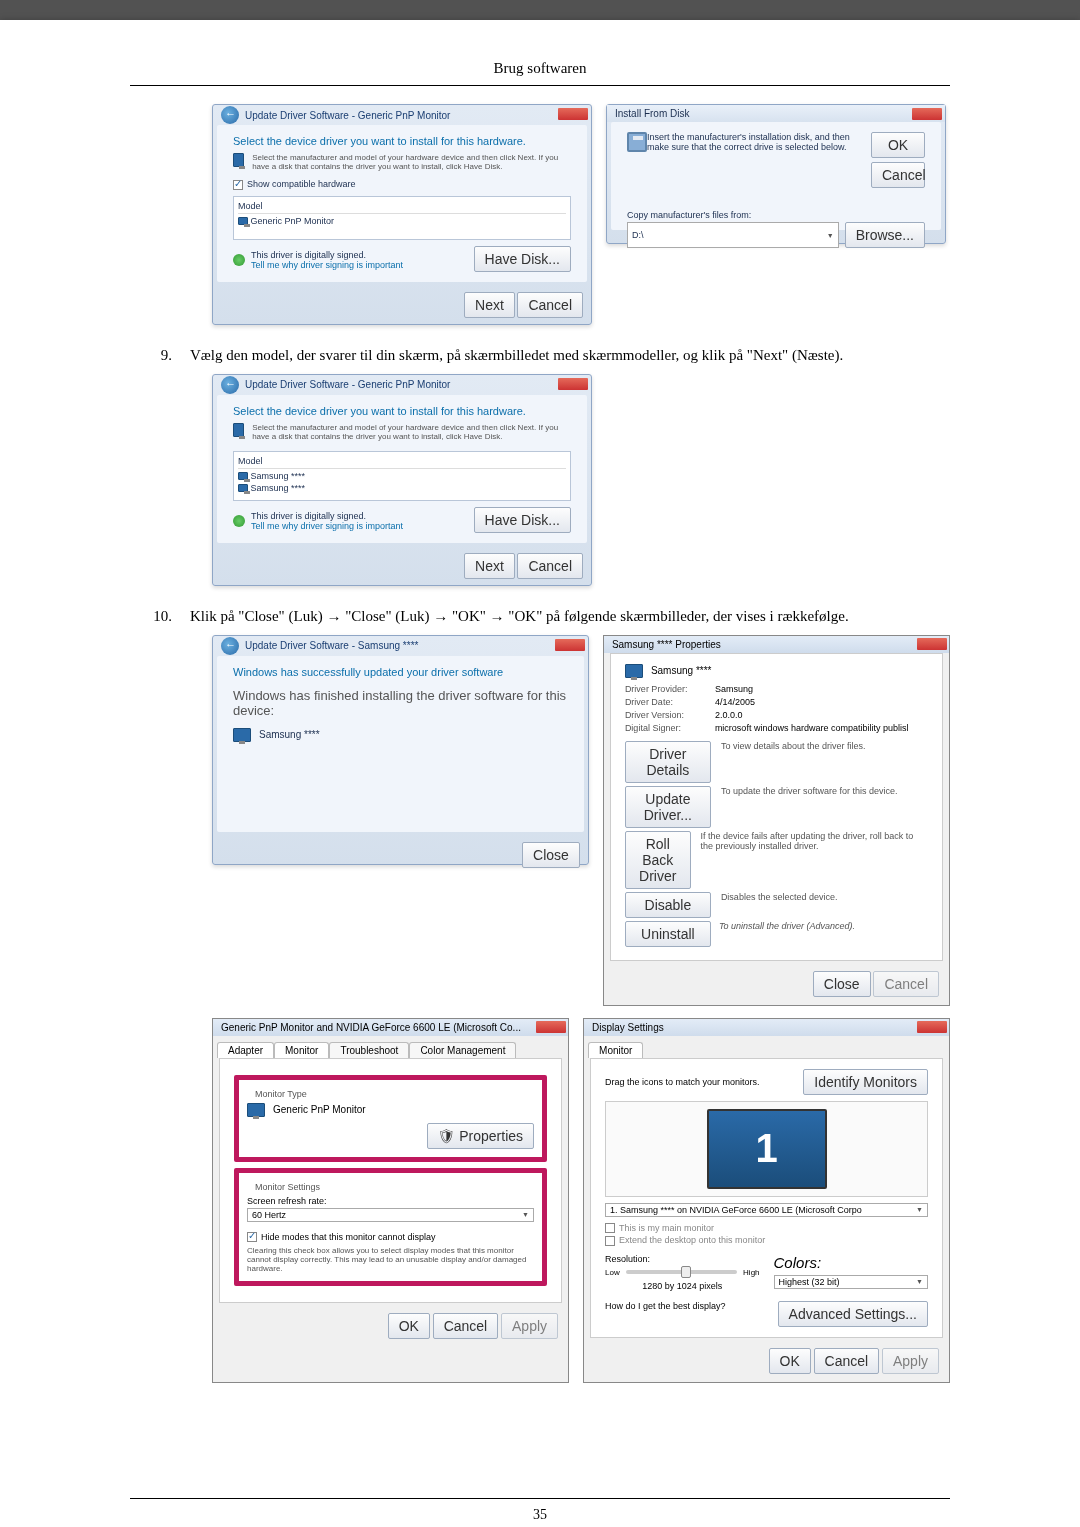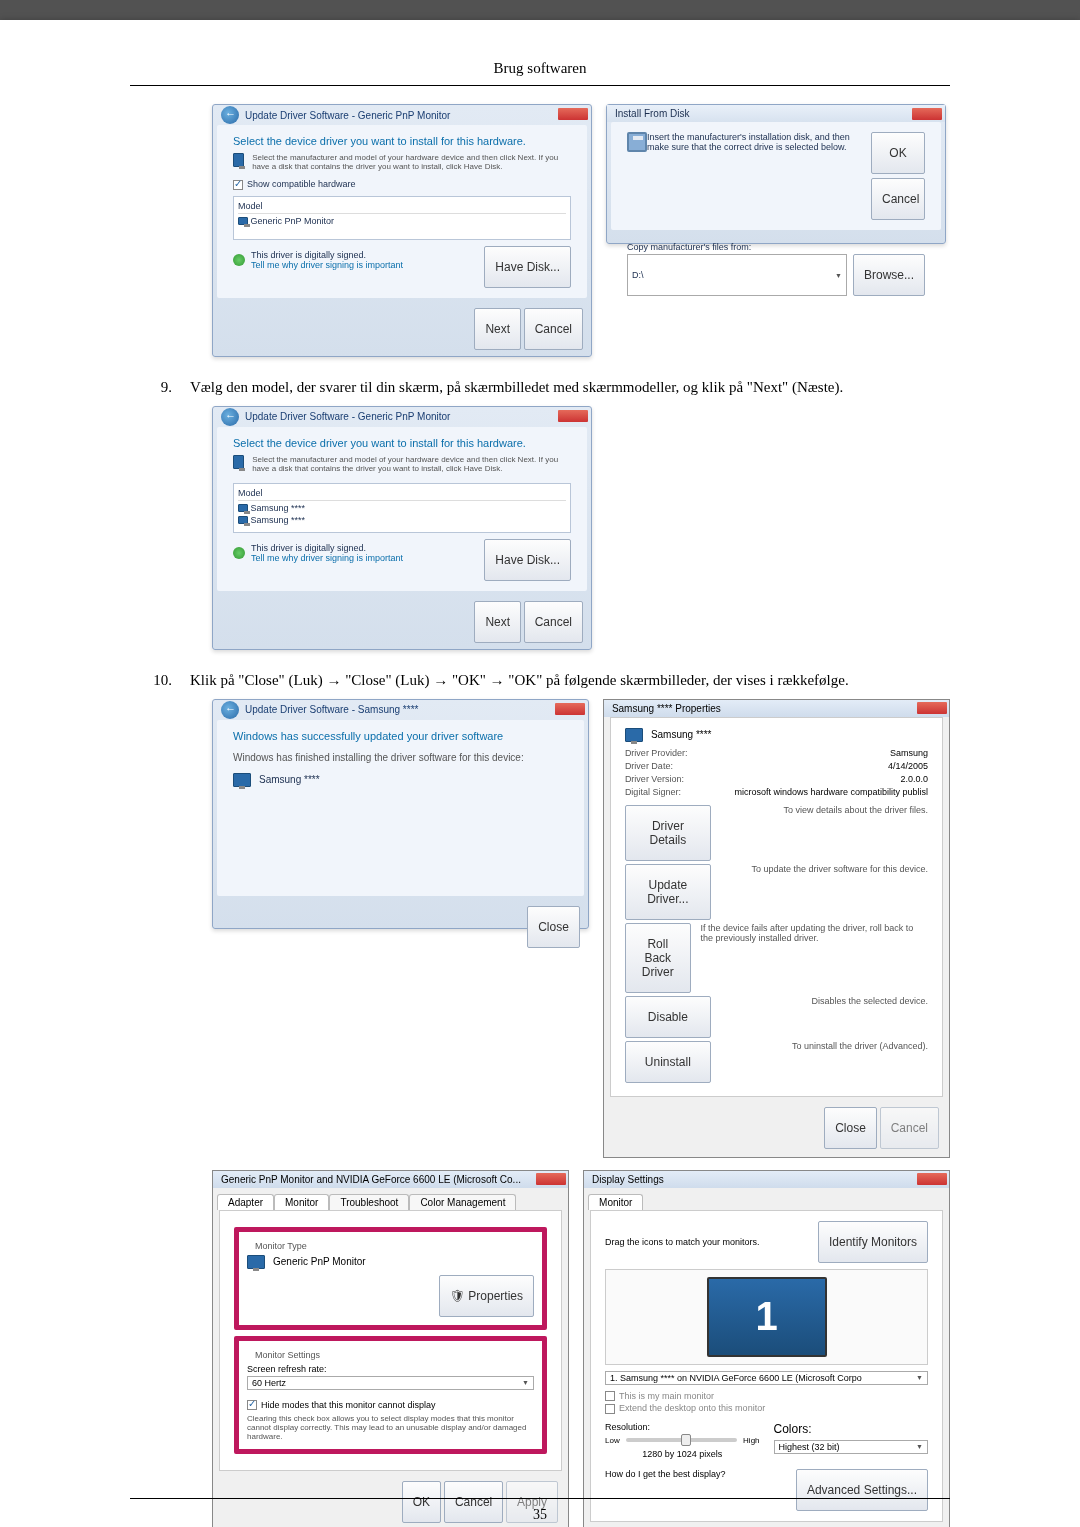--- a/index.html
+++ b/index.html
@@ -40,21 +40,21 @@
     position: relative;
     box-shadow: 0 2px 4px rgba(0,0,0,.15);
   }
   .mini-win .redx { position:absolute; top:3px; right:3px; width:30px; height:12px; background:linear-gradient(#e56a5a,#c33); border-radius:1px; }
   .mini-win .titlebar { height:20px; display:flex; align-items:center; padding:0 8px; color:#1a3e72; font-size:10px; }
   .mini-win .backarrow { width:18px; height:18px; border-radius:50%; background:radial-gradient(circle at 40% 40%,#6bb0e0,#2a6aa8); margin-right:6px; position:relative; }
   .mini-win .backarrow::after { content:"←"; position:absolute; top:0; left:4px; color:#fff; font-size:11px; }
   .mini-win .body { background:#f1f5fb; margin:0 4px 4px 4px; padding:10px 16px; border-radius:2px; }
   .mini-win .blue-link { color:#0b6fab; }
   .inset-list { background:#fff; border:1px solid #b9c6d8; height:44px; margin:6px 0; font-size:9px; padding:4px; }
-  .btn-like { display:inline-block; background:linear-gradient(#fdfdfd,#e3e7ee); border:1px solid #9eacbf; border-radius:2px; padding:13px 10px; font-size:12px; color:#333; }
+  .btn-like { display:inline-block; background:linear-gradient(#fdfdfd,#e3e7ee); border:1px solid #9eacbf; border-radius:2px; padding:4px 10px; font-size:14px; color:#333; }
   .btn-row { text-align:right; padding:6px 8px; }
   .sig-ok { display:flex; align-items:center; gap:6px; font-size:9px; margin-top:4px;}
   .sig-ok .shield{ width:12px; height:12px; background:radial-gradient(#6c6,#393); border-radius:50%; }
   .floppy { width:20px; height:20px; background:#88aed6; border:2px solid #5f85ab; position:relative; border-radius:2px; }
   .floppy::after{content:"";position:absolute;top:2px;left:4px;width:10px;height:4px;background:#e4eaf2;}
   .mon-icon{width:18px;height:14px;background:#2a6aa8;border:1px solid #1b4d7a;border-radius:1px;position:relative;display:inline-block;vertical-align:middle;}
   .mon-icon::after{content:"";position:absolute;bottom:-3px;left:5px;width:6px;height:3px;background:#888;}
 
   
   .instr { display:flex; margin:20px 0 8px 0; font-size:15px; line-height:1.4; }
@@ -64,21 +64,21 @@
   .shot-block { margin-left: 82px; }
 
   
   .prop-win { background:#f0f0f0; border:1px solid #888; border-radius:0; font-family:'Segoe UI',Tahoma,sans-serif; font-size:10px; position:relative; }
   .prop-win .redx { position:absolute; top:2px; right:2px; width:30px; height:12px; background:linear-gradient(#e56a5a,#c33); border-radius:1px; }
   .prop-win .tbar { background:linear-gradient(#e3ecf7,#cfdcec); padding:3px 8px; font-size:10px; color:#000; }
   .tabs { display:flex; padding:6px 4px 0 4px; gap:0; font-size:10px; }
   .tabs span { background:#f7f7f7; border:1px solid #bbb; border-bottom:none; padding:2px 10px; border-radius:3px 3px 0 0; }
   .tabs span:first-child { background:#fff; }
   .prop-body { background:#fff; margin:0 6px 6px 6px; border:1px solid #ccc; padding:10px 14px; }
-  .field-row{display:flex;margin:3px 0;font-size:9px;justify-content:space-between;}
+  .field-row{display:flex;margin:3px 0;font-size:9px;}
   .field-row .lbl{width:90px;color:#555;}
   .big-mon{width:120px;height:80px;background:linear-gradient(#2a6aa8,#1b4d7a);border:2px solid #333;border-radius:2px;display:flex;align-items:center;justify-content:center;color:#fff;font-size:40px;font-weight:bold;margin:8px auto;}
   .slider-track{height:4px;background:#ccc;position:relative;flex:1;margin:0 6px;border-radius:2px;}
   .slider-thumb{position:absolute;top:-4px;left:50%;width:10px;height:12px;background:#eee;border:1px solid #888;border-radius:2px;}
   .combo{border:1px solid #aaa;background:#fff;padding:1px 4px;font-size:9px;display:flex;justify-content:space-between;align-items:center;}
   .combo .arr{font-size:7px;color:#555;}
   .cb{width:10px;height:10px;border:1px solid #888;background:#fff;display:inline-block;vertical-align:middle;margin-right:4px;position:relative;}
   .cb.chk::after{content:"✓";position:absolute;top:-3px;left:0;font-size:10px;color:#2a6aa8;}
   .grp{border:5px solid #be185d;border-radius:2px;padding:8px;margin:6px 0;}
   .grp-title{font-size:9px;color:#555;margin:-14px 0 4px 4px;background:#fff;display:inline-block;padding:0 4px;}
@@ -199,21 +199,21 @@
   <div class="row shot-block">
 
     <div class="mini-win" style="width:380px;height:230px;">
       <span class="redx"></span>
       <div class="titlebar">
         <span class="backarrow"></span>
         <span>Update Driver Software - Samsung ****</span>
       </div>
       <div class="body" style="height:176px;">
         <div class="blue-link" style="font-size:11px;margin-bottom:10px;">Windows has successfully updated your driver software</div>
-        <div style="font-size:10px;color:#555;margin-bottom:10px;">Windows has finished installing the driver software for this device:</div>
+        <div style="font-size:13px;color:#555;margin-bottom:10px;">Windows has finished installing the driver software for this device:</div>
         <div style="display:flex;align-items:center;gap:8px;">
           <span class="mon-icon"></span>
           <span style="font-size:10px;">Samsung ****</span>
         </div>
       </div>
       <div class="btn-row">
         <span class="btn-like">Close</span>
       </div>
     </div>
 
@@ -253,21 +253,21 @@
           <div class="field-row">
               <span class="btn-like" style="width:86px;text-align:center;">Roll Back Driver</span>
               <span style="margin-left:10px;color:#555;">If the device fails after updating the driver, roll back to the previously installed driver.</span>
             </div>
           <div class="field-row">
               <span class="btn-like" style="width:86px;text-align:center;">Disable</span>
               <span style="margin-left:10px;color:#555;">Disables the selected device.</span>
             </div>
           <div class="field-row">
               <span class="btn-like" style="width:86px;text-align:center;">Uninstall</span>
-              <span style="margin-left:2px;color:#555;">To uninstall the driver (Advanced).</span>
+              <span style="margin-left:8px;color:#555;font-style:italic;">To uninstall the driver (Advanced).</span>
             </div>
         </div>
       </div>
       <div class="btn-row" style="padding:4px 10px 8px;">
         <span class="btn-like">Close</span>
         <span class="btn-like" style="opacity:.6;">Cancel</span>
       </div>
     </div>
   </div>
 
@@ -337,21 +337,21 @@
             <div style="display:flex;align-items:center;font-size:8px;margin-top:4px;">
               <span>Low</span>
               <div class="slider-track">
                   <div class="slider-thumb"></div>
                 </div>
               <span>High</span>
             </div>
             <div style="text-align:center;font-size:9px;margin-top:4px;">1280 by 1024 pixels</div>
           </div>
           <div style="flex:1;">
-            <div style="font-size:12px;">Colors:</div>
+            <div style="font-size:15px;font-style:italic;">Colors:</div>
             <div class="combo" style="margin-top:4px;">
                 <span>Highest (32 bit)</span>
                 <span class="arr">▼</span>
               </div>
           </div>
         </div>
         <div style="display:flex;justify-content:space-between;margin-top:10px;">
           <span class="blue-link" style="font-size:9px;">How do I get the best display?</span>
           <span class="btn-like">Advanced Settings...</span>
         </div>

